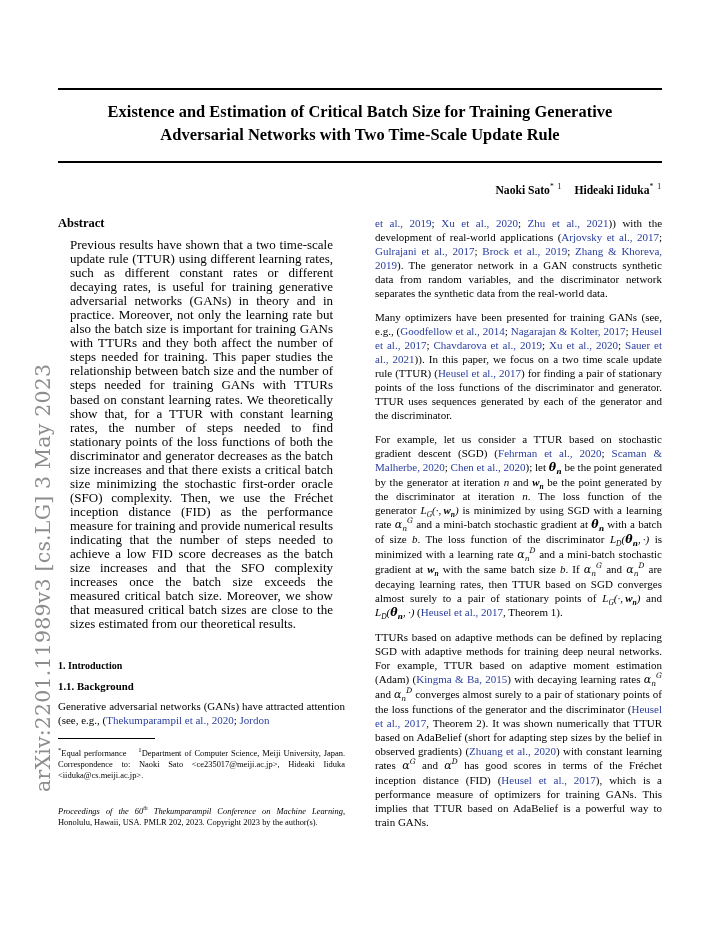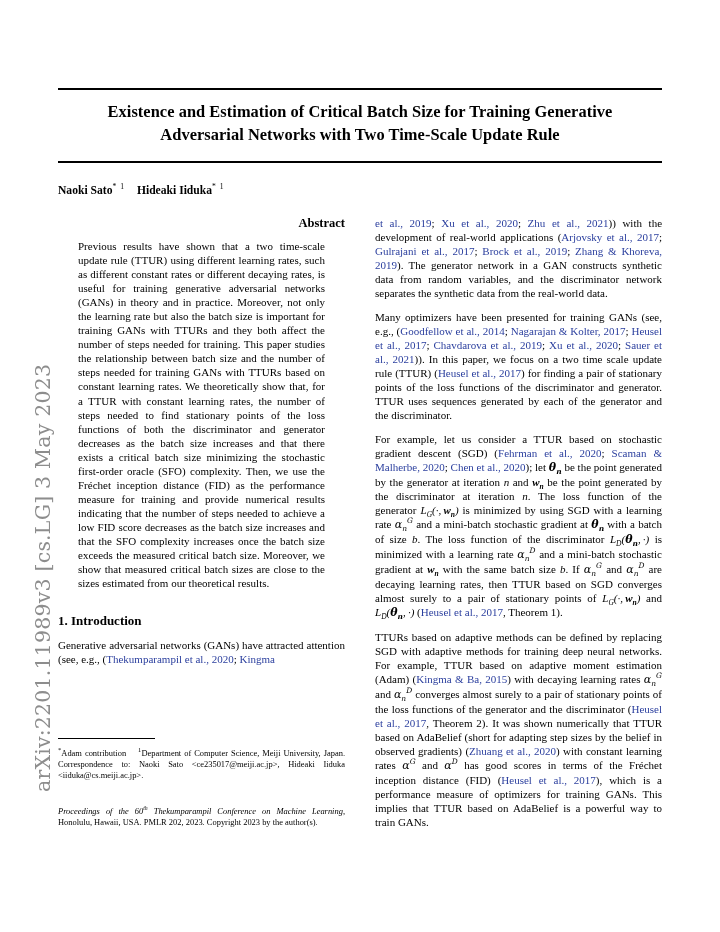--- a/index.html
+++ b/index.html
@@ -63,21 +63,21 @@
     font-weight: bold;
     line-height: 23px;
     letter-spacing: 0.05px;
   }
 
   #authors-block {
     position: absolute;
     top: 182px;
     left: 0;
     width: 604px;
-    text-align: left;
+    text-align: right;
     font-size: 11.6px;
     font-weight: bold;
   }
   #authors-block .sup {
     font-size: 7.6px;
     vertical-align: super;
     font-weight: normal;
     letter-spacing: 1px;
   }
   #authors-block .gap { display: inline-block; width: 12px; }
@@ -91,39 +91,39 @@
   }
   .col {
     position: absolute;
     top: 0;
     width: 287px;
   }
   #col-left  { left: 0; }
   #col-right { left: 317px; }
 
   .abstract-head {
-    text-align: right;
+    text-align: left;
     font-size: 12.5px;
     font-weight: bold;
     margin: 0 0 7px 0;
   }
   .abstract-body {
-    font-size: 11px;
+    font-size: 13px;
     line-height: 14.05px;
     text-align: justify;
     text-justify: inter-word;
     hyphens: manual;
     padding: 0 12px;
-    margin: 8px;
+    margin: 0;
   }
 
   .sec-head {
-    font-size: 13px;
-    font-weight: bold;
-    margin: 23px 0 9px 0;
+    font-size: 10px;
+    font-weight: bold;
+    margin: 29px 0 9px 0;
   }
   .subsec-head {
     font-size: 10.8px;
     font-weight: bold;
     margin: 0 0 7px 0;
   }
 
   p.body {
     font-size: 11px;
     line-height: 14.05px;
@@ -197,38 +197,39 @@
   </div>
 
   <div id="columns">
 
     <div class="col" id="col-left">
 
       <div class="abstract-head">Abstract</div>
       <p class="abstract-body">Previous results have shown that a two time-scale update rule (TTUR) using different learning rates, such as different constant rates or different decaying rates, is useful for training generative adversarial networks (GANs) in theory and in practice. Moreover, not only the learning rate but also the batch size is important for training GANs with TTURs and they both affect the number of steps needed for training. This paper studies the relationship between batch size and the number of steps needed for training GANs with TTURs based on constant learning rates. We theoretically show that, for a TTUR with constant learning rates, the number of steps needed to find stationary points of the loss functions of both the discriminator and generator decreases as the batch size increases and that there exists a critical batch size minimizing the stochastic first-order oracle (SFO) complexity. Then, we use the Fréchet inception distance (FID) as the performance measure for training and provide numerical results indicating that the number of steps needed to achieve a low FID score decreases as the batch size increases and that the SFO complexity increases once the batch size exceeds the measured critical batch size. Moreover, we show that measured critical batch sizes are close to the sizes estimated from our theoretical results.</p>
 
       <div class="sec-head">1. Introduction</div>
-
-      <p class="body"><span>Generative adversarial networks (GANs) have attracted attention (see, e.g., (</span><span class="cite">Thekumparampil et al., 2020</span><span>; </span><span class="cite">Kingma</span></p>
+      <div class="subsec-head">1.1. Background</div>
+
+      <p class="body"><span>Generative adversarial networks (GANs) have attracted attention (see, e.g., (</span><span class="cite">Thekumparampil et al., 2020</span><span>; </span><span class="cite">Jordon</span></p>
     </div>
 
     <div class="col" id="col-right">
 
       <p class="body"><span class="cite">et al., 2019</span>; <span class="cite">Xu et al., 2020</span>; <span class="cite">Zhu et al., 2021</span><span>)) with the development of real-world applications (</span><span class="cite">Arjovsky et al., 2017</span>; <span class="cite">Gulrajani et al., 2017</span>; <span class="cite">Brock et al., 2019</span>; <span class="cite">Zhang &amp; Khoreva, 2019</span><span>). The generator network in a GAN constructs synthetic data from random variables, and the discriminator network separates the synthetic data from the real-world data.</span></p>
 
       <p class="body"><span>Many optimizers have been presented for training GANs (see, e.g., (</span><span class="cite">Goodfellow et al., 2014</span>; <span class="cite">Nagarajan &amp; Kolter, 2017</span>; <span class="cite">Heusel et al., 2017</span>; <span class="cite">Chavdarova et al., 2019</span>; <span class="cite">Xu et al., 2020</span>; <span class="cite">Sauer et al., 2021</span><span>)). In this paper, we focus on a two time scale update rule (TTUR) (</span><span class="cite">Heusel et al., 2017</span><span>) for finding a pair of stationary points of the loss functions of the discriminator and generator. TTUR uses sequences generated by each of the generator and the discriminator.</span></p>
 
       <p class="body"><span>For example, let us consider a TTUR based on stochastic gradient descent (SGD) (</span><span class="cite">Fehrman et al., 2020</span>; <span class="cite">Scaman &amp; Malherbe, 2020</span>; <span class="cite">Chen et al., 2020</span><span>); let </span><span class="gkbf">θ<sub>n</sub></span><span> be the point generated by the generator at iteration </span><span class="m">n</span><span> and </span><span class="mbf">w<sub>n</sub></span><span> be the point generated by the discriminator at iteration </span><span class="m">n</span><span>. The loss function of the generator </span><span class="m">L<sub>G</sub>(·, <span class="mbf">w<sub>n</sub></span>)</span><span> is minimized by using SGD with a learning rate </span><span class="gk">α<sub>n</sub><sup>G</sup></span><span> and a mini-batch stochastic gradient at </span><span class="gkbf">θ<sub>n</sub></span><span> with a batch of size </span><span class="m">b</span><span>. The loss function of the discriminator </span><span class="m">L<sub>D</sub>(<span class="gkbf">θ<sub>n</sub></span>, ·)</span><span> is minimized with a learning rate </span><span class="gk">α<sub>n</sub><sup>D</sup></span><span> and a mini-batch stochastic gradient at </span><span class="mbf">w<sub>n</sub></span><span> with the same batch size </span><span class="m">b</span><span>. If </span><span class="gk">α<sub>n</sub><sup>G</sup></span><span> and </span><span class="gk">α<sub>n</sub><sup>D</sup></span><span> are decaying learning rates, then TTUR based on SGD converges almost surely to a pair of stationary points of </span><span class="m">L<sub>G</sub>(·, <span class="mbf">w<sub>n</sub></span>)</span><span> and </span><span class="m">L<sub>D</sub>(<span class="gkbf">θ<sub>n</sub></span>, ·)</span><span> (</span><span class="cite">Heusel et al., 2017</span><span>, Theorem 1).</span></p>
 
       <p class="body"><span>TTURs based on adaptive methods can be defined by replacing SGD with adaptive methods for training deep neural networks. For example, TTUR based on adaptive moment estimation (Adam) (</span><span class="cite">Kingma &amp; Ba, 2015</span><span>) with decaying learning rates </span><span class="gk">α<sub>n</sub><sup>G</sup></span><span> and </span><span class="gk">α<sub>n</sub><sup>D</sup></span><span> converges almost surely to a pair of stationary points of the loss functions of the generator and the discriminator (</span><span class="cite">Heusel et al., 2017</span><span>, Theorem 2). It was shown numerically that TTUR based on AdaBelief (short for adapting step sizes by the belief in observed gradients) (</span><span class="cite">Zhuang et al., 2020</span><span>) with constant learning rates </span><span class="gk">α<sup>G</sup></span><span> and </span><span class="gk">α<sup>D</sup></span><span> has good scores in terms of the Fréchet inception distance (FID) (</span><span class="cite">Heusel et al., 2017</span><span>), which is a performance measure of optimizers for training GANs. This implies that TTUR based on AdaBelief is a powerful way to train GANs.</span></p>
     </div>
   </div>
 
   <div id="footnote-area">
     <div id="footnote-rule"></div>
-    <p class="footnote"><span class="fn-mark">*</span><span>Adam contribution</span>&nbsp;&nbsp;&nbsp;&nbsp;<span class="fn-mark">1</span><span>Department of Computer Science, Meiji University, Japan. Correspondence to: Naoki Sato &lt;ce235017@meiji.ac.jp&gt;, Hideaki Iiduka &lt;iiduka@cs.meiji.ac.jp&gt;.</span></p>
+    <p class="footnote"><span class="fn-mark">*</span><span>Equal performance</span>&nbsp;&nbsp;&nbsp;&nbsp;<span class="fn-mark">1</span><span>Department of Computer Science, Meiji University, Japan. Correspondence to: Naoki Sato &lt;ce235017@meiji.ac.jp&gt;, Hideaki Iiduka &lt;iiduka@cs.meiji.ac.jp&gt;.</span></p>
   </div>
 
   <div id="proceedings">
     <span class="it">Proceedings of the 60</span><sup class="it">th</sup><span class="it"> Thekumparampil Conference on Machine Learning</span><span>, Honolulu, Hawaii, USA. PMLR 202, 2023. Copyright 2023 by the author(s).</span>
   </div>
 
 </div>
 
 </body></html>

